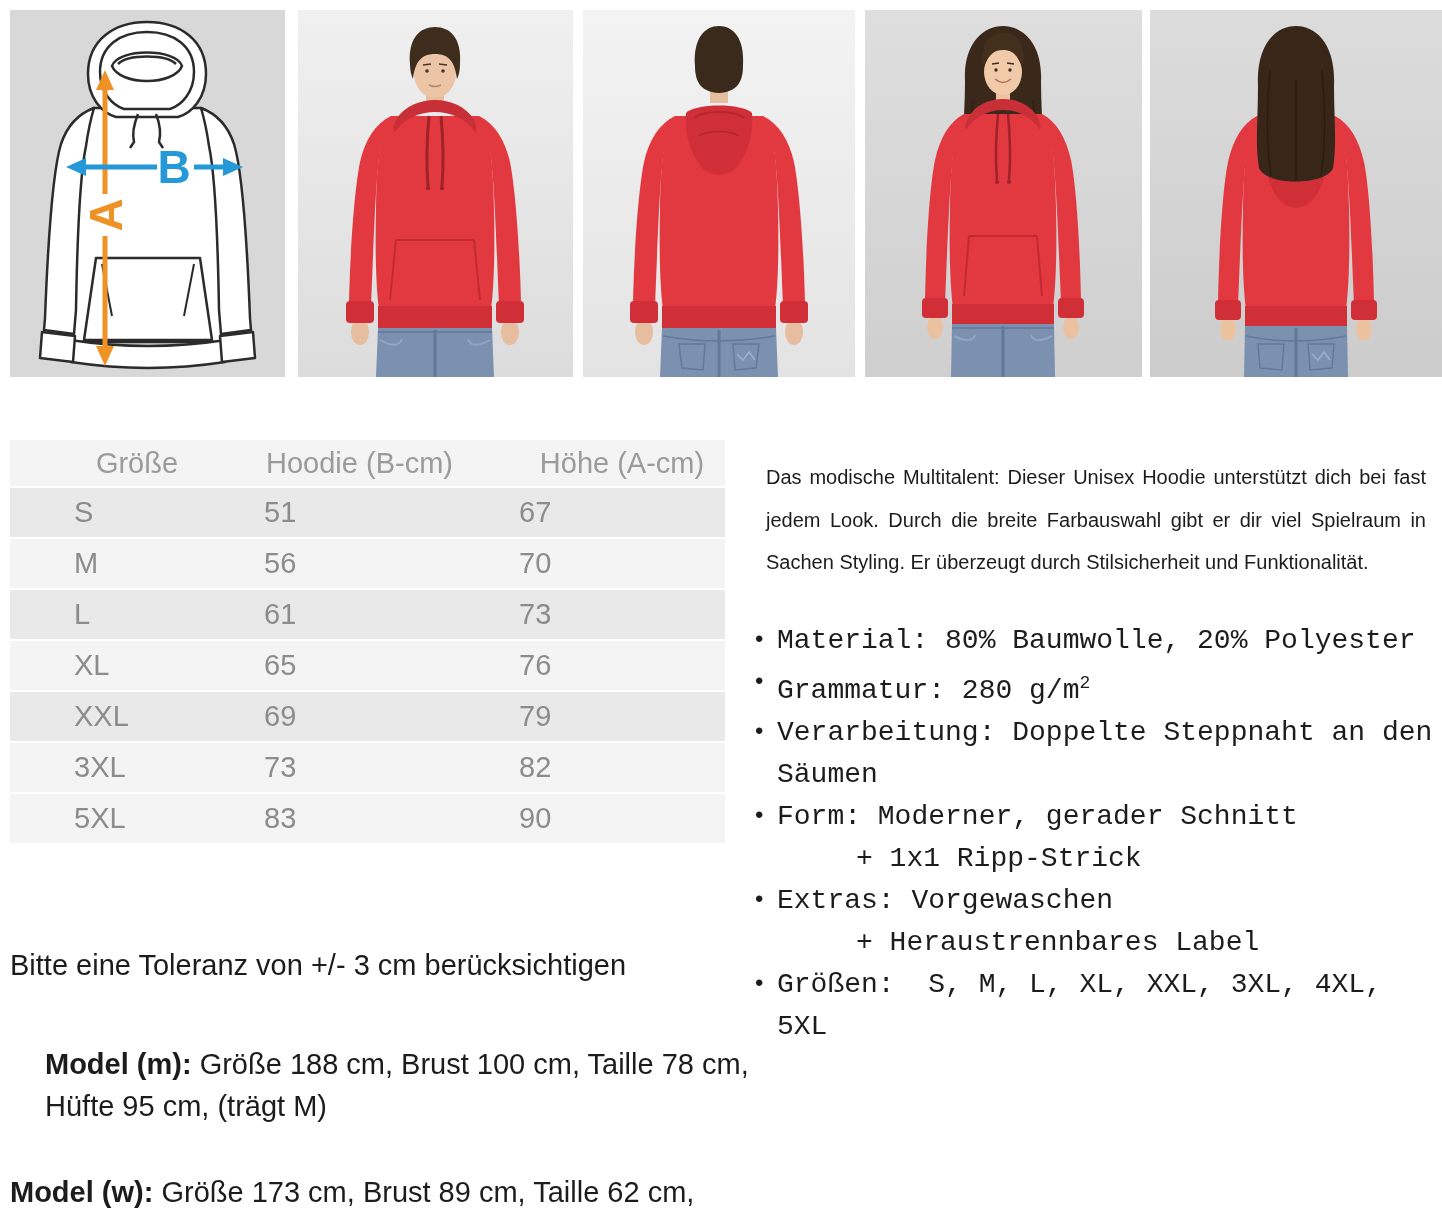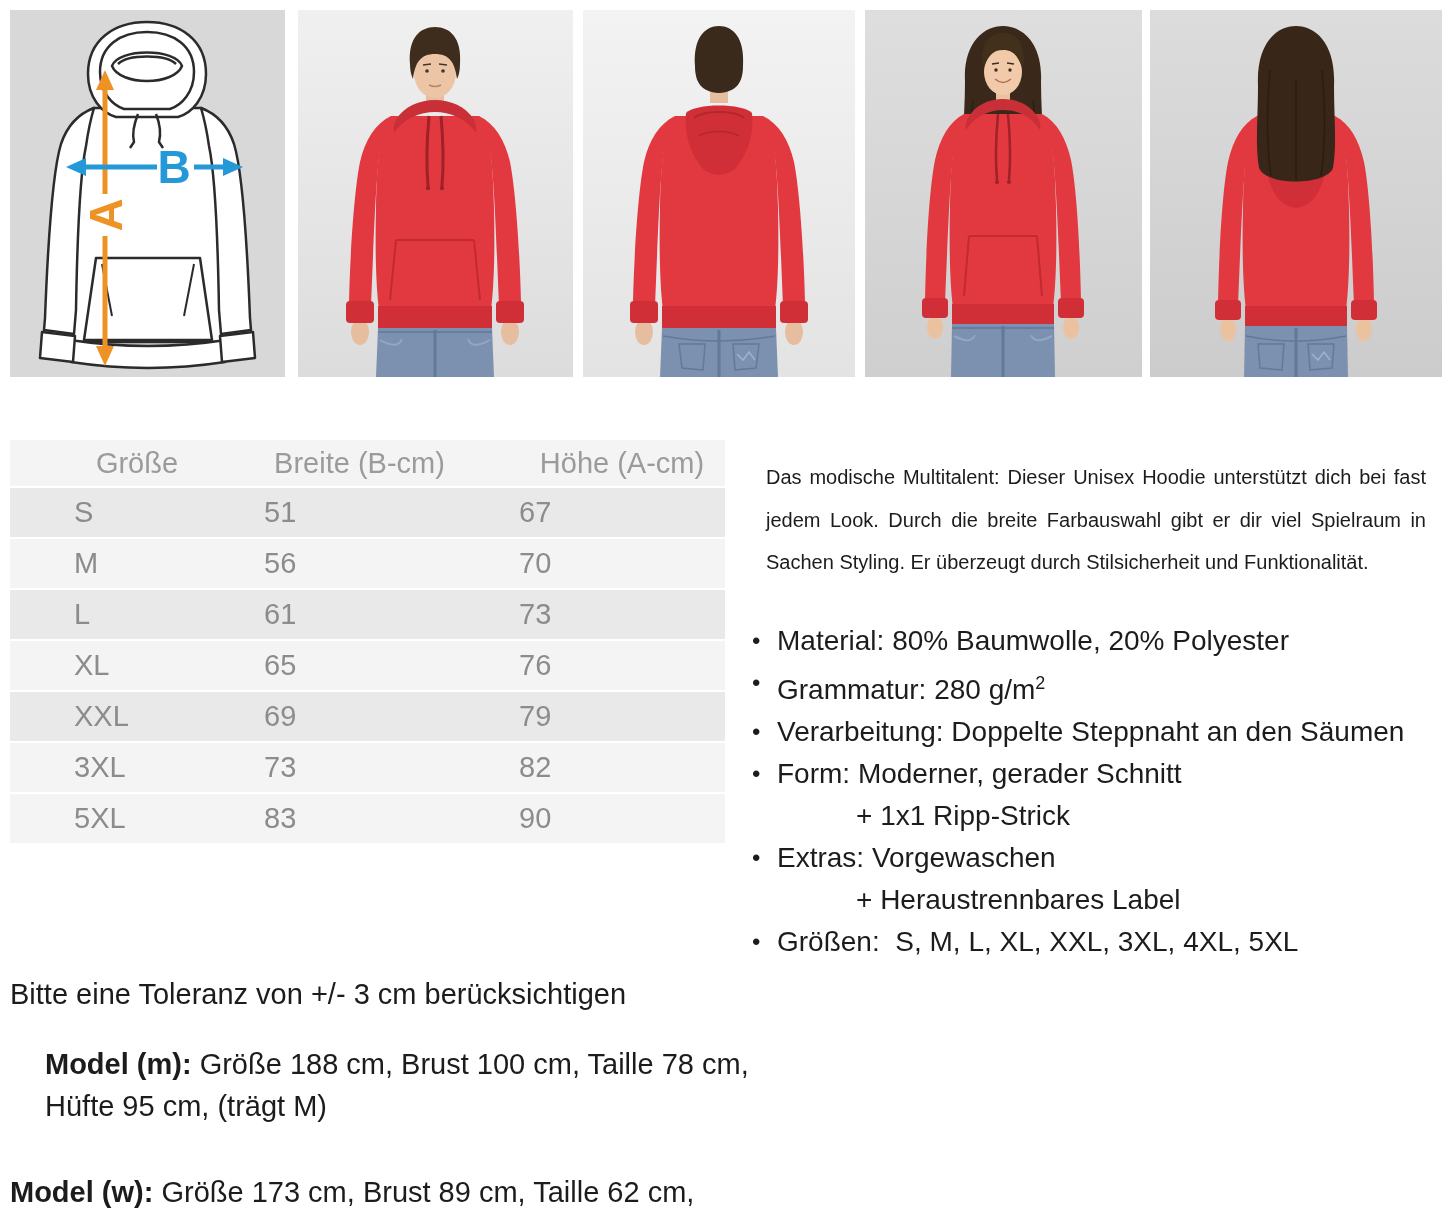--- a/index.html
+++ b/index.html
@@ -12,29 +12,29 @@
   
   .size-table{position:absolute;left:10px;top:440px;width:715px;border-collapse:separate;border-spacing:0;table-layout:fixed;}
   .size-table th{height:46px;background:var(--table-row-light,#f4f4f4);color:var(--table-header-text,#9b9b9b);
                  font-weight:normal;font-size:29px;text-align:center;padding:0 0 0 64px;border-bottom:2px solid #fff;}
   .size-table td{height:49px;font-size:29px;color:var(--table-cell-text,#8c8c8c);text-align:left;
                  padding:0 0 0 64px;border-bottom:2px solid #fff;}
   .size-table tr.dark td{background:var(--table-row-dark,#e9e9e9);}
   .size-table tr.light td{background:var(--table-row-light,#f4f4f4);}
 
   
-  .note{position:absolute;left:10px;top:944px;width:715px;font-size:29px;line-height:42px;margin-top:29px;}
+  .note{position:absolute;left:10px;top:944px;width:715px;font-size:29px;line-height:42px;}
   .model-info{position:absolute;left:10px;width:715px;font-size:29px;line-height:42px;}
   .model-m{top:1014px;margin-left:35px;} .model-w{top:1142px;}
   .model-info strong{font-weight:bold;}
 
   
   .right-col{position:absolute;left:750px;top:440px;width:692px;}
   .desc{margin:16px;font-size:20px;line-height:42.5px;text-align:justify;}
-  .features{list-style:none;margin:36px 0 0 0;padding:0;font-size:28px;line-height:42px;}
+  .features{list-style:none;margin:36px 0 0 0;padding:0;font-size:28px;line-height:42px;font-family:Liberation Mono, monospace;}
   .features li{position:relative;padding-left:27px;}
   .features li::before{content:"\2022";position:absolute;left:2px;top:0;font-size:24px;line-height:42px;color:var(--body-text,#1c1c1c);}
   .bt{white-space:pre-wrap;}
   .sub-line{margin-left:79px;white-space:pre-wrap;}
   sup{font-size:18px;}
 </style>
 </head>
 <body>
 
 <div class="canvas">
@@ -209,21 +209,21 @@
 
   <table class="size-table">
     <colgroup>
         <col style="width:190px">
         <col style="width:255px">
         <col style="width:270px">
       </colgroup>
     <thead>
       <tr>
         <th>Größe</th>
-        <th>Breite (B-cm)</th>
+        <th>Hoodie (B-cm)</th>
         <th>Höhe (A-cm)</th>
       </tr>
     </thead>
     <tbody>
       <tr class="dark">
           <td>S</td>
           <td>51</td>
           <td>67</td>
         </tr>
       <tr class="light">

